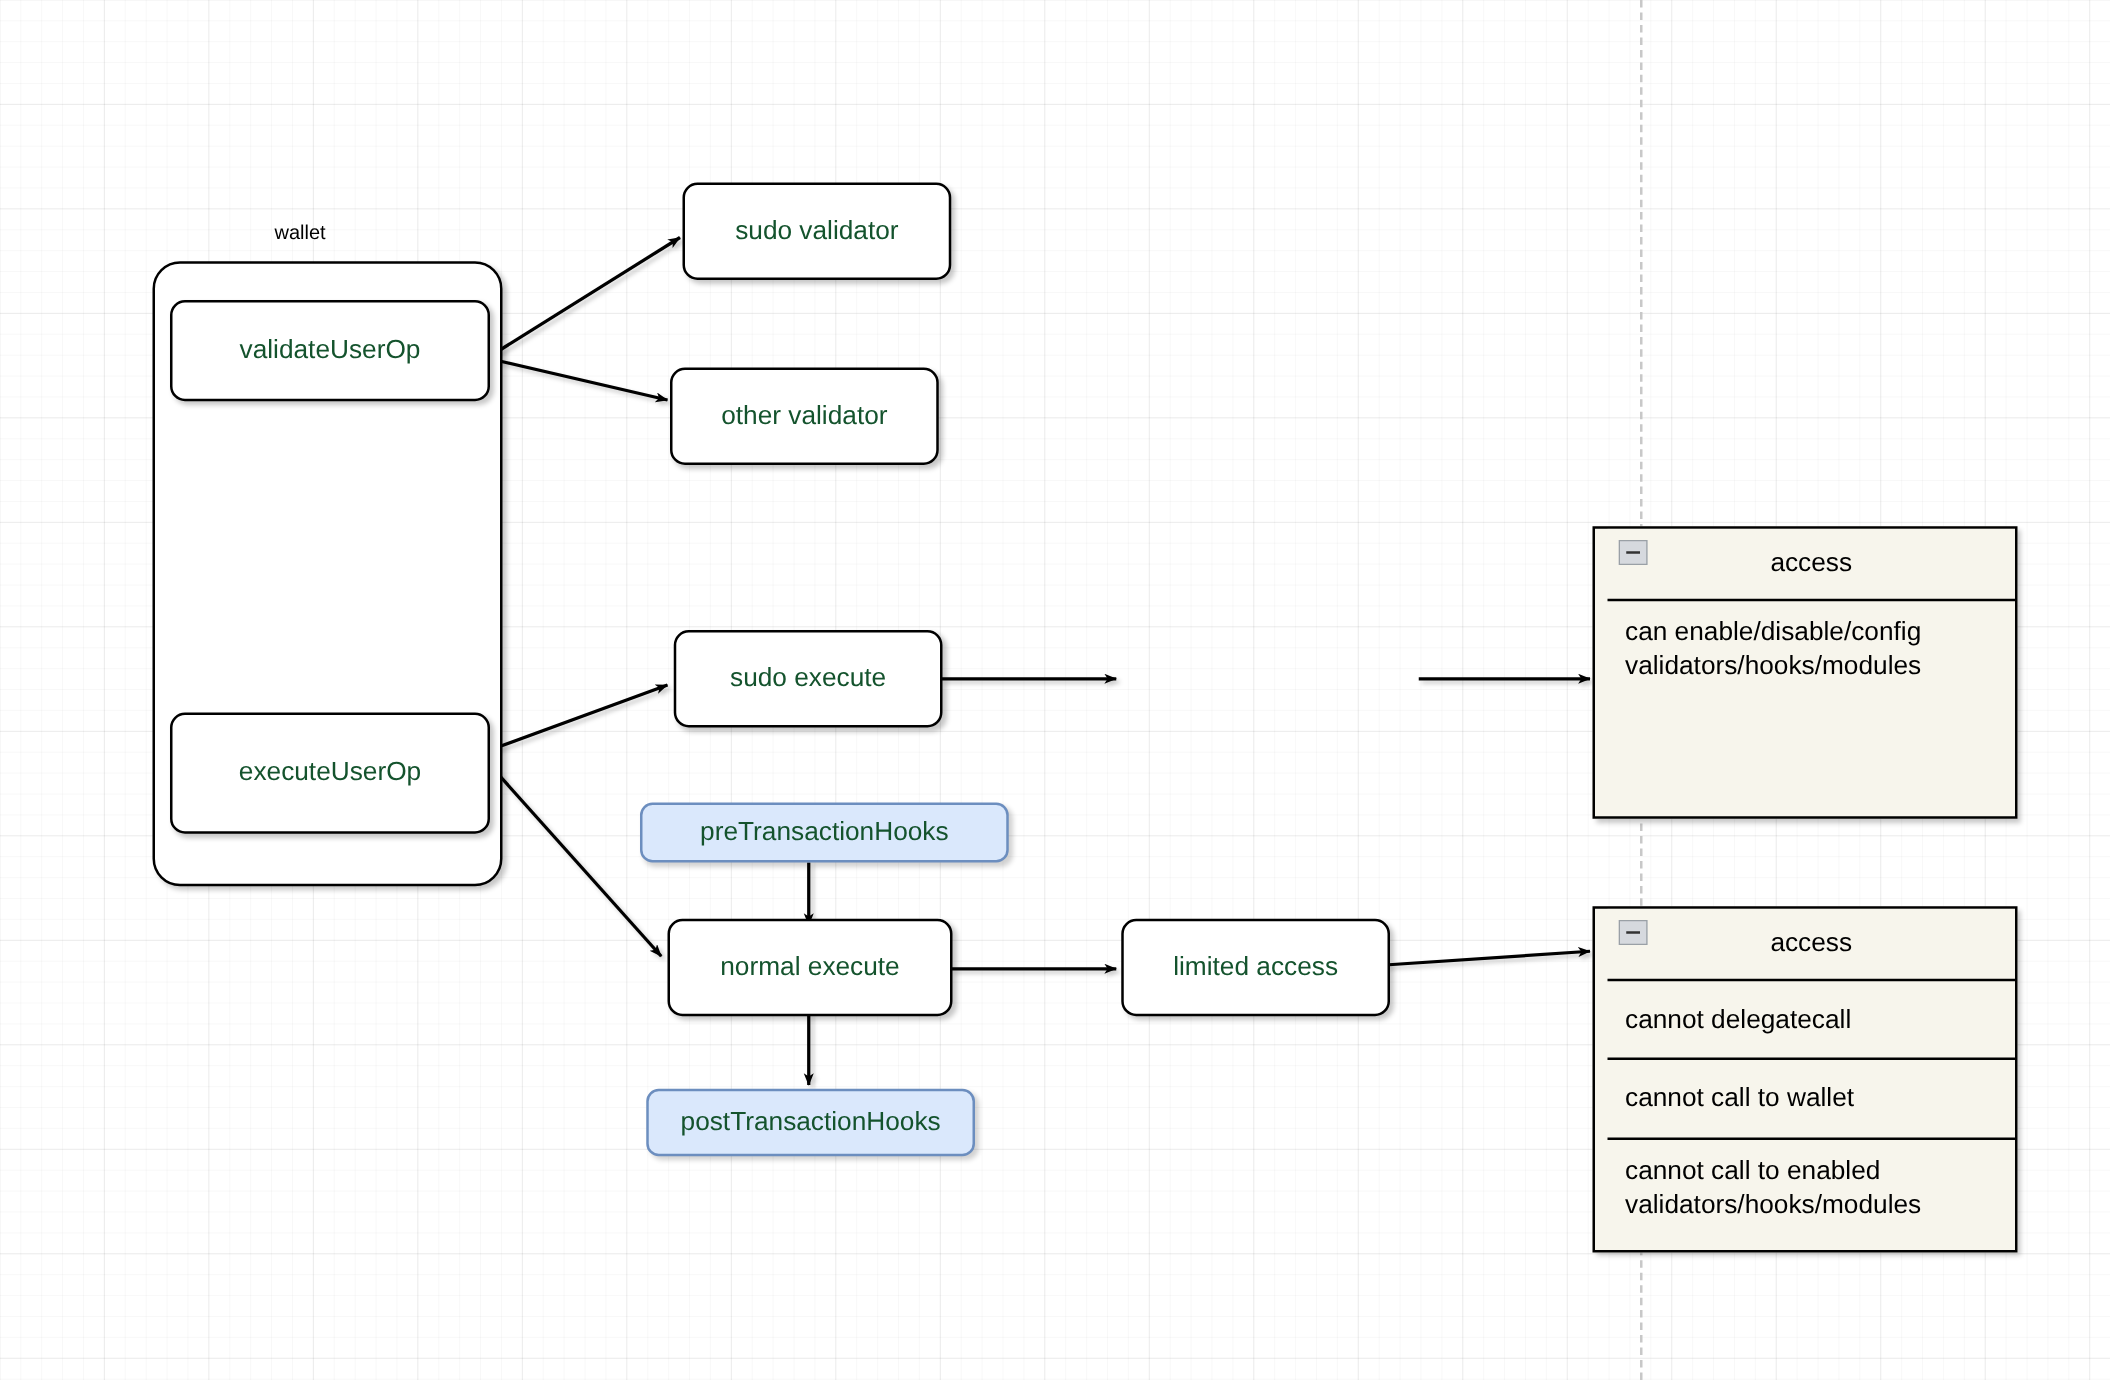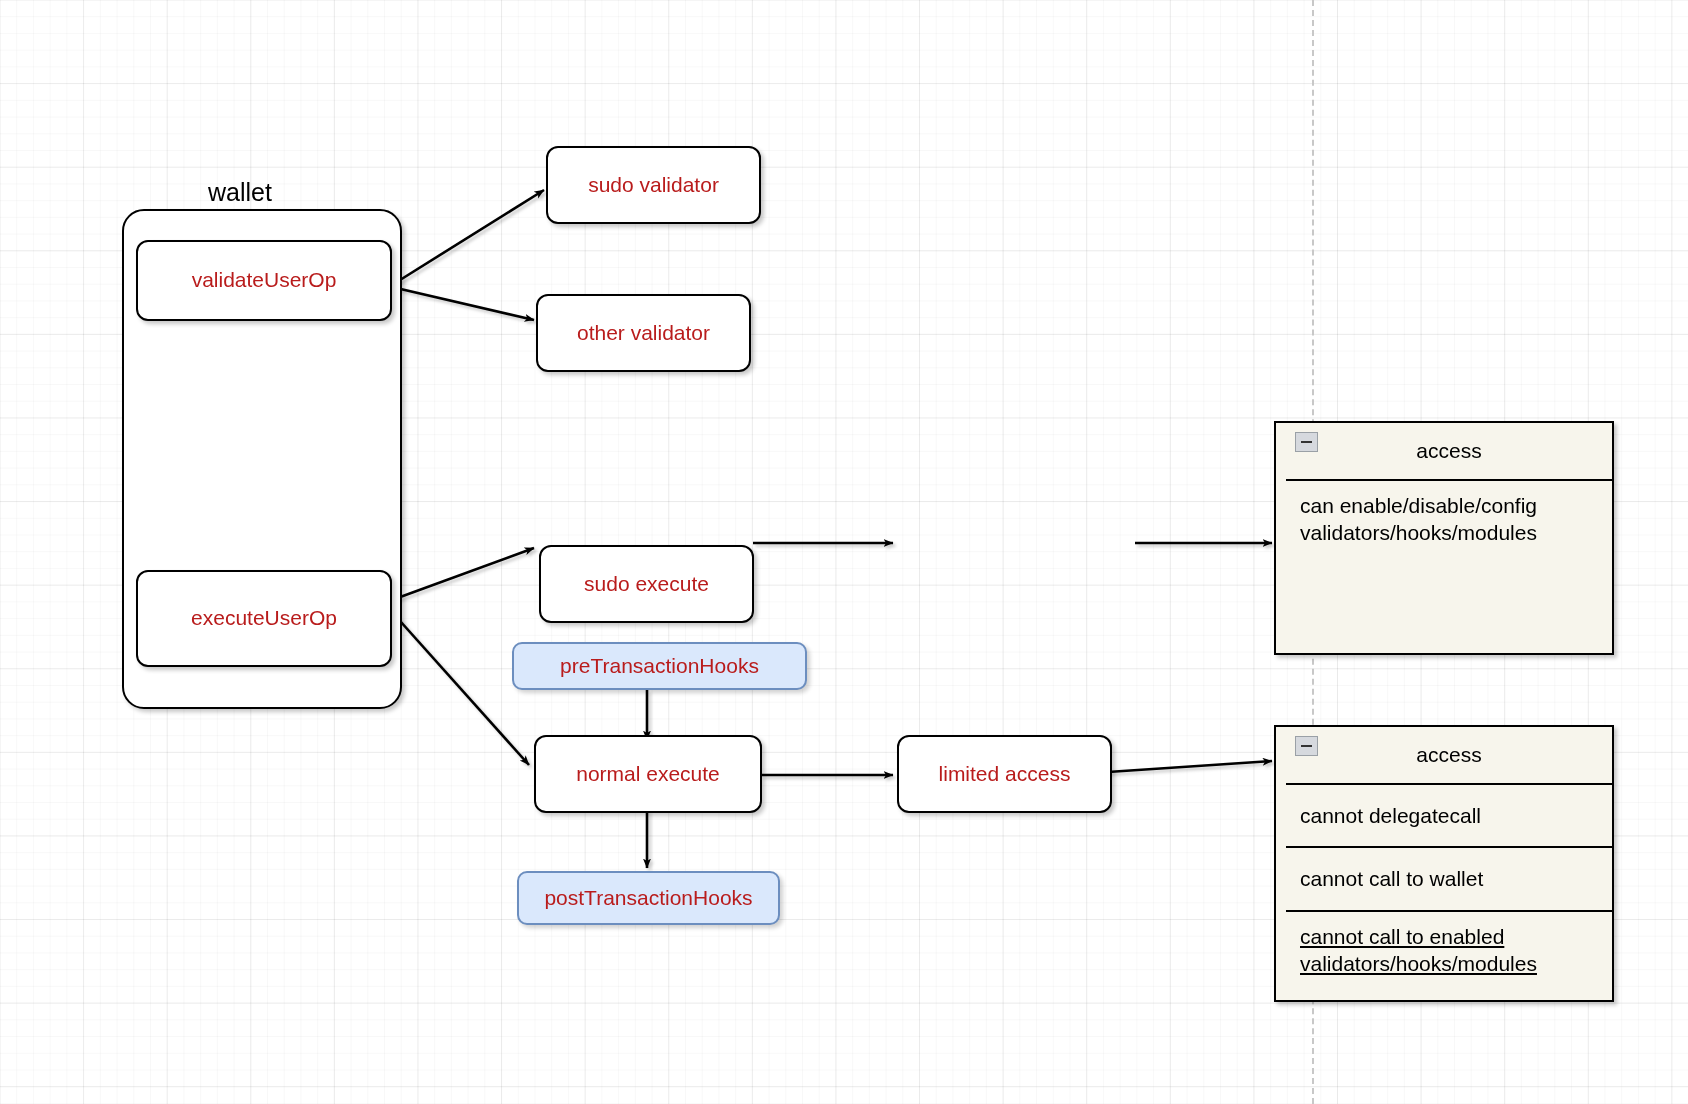--- a/index.html
+++ b/index.html
@@ -33,21 +33,21 @@
   }
   svg.edges{
     position:absolute;left:0;top:0;width:1688px;height:1104px;
     pointer-events:none;
   }
   .node{
     position:absolute;
     box-sizing:border-box;
     display:flex;align-items:center;justify-content:center;
     text-align:center;
-    color:#b91c1c;
+    color:#14532d;
     font-size:21px;
     line-height:1.25;
     background:#ffffff;
     border:2px solid #000000;
     border-radius:12px;
     box-shadow:3px 3px 4px rgba(0,0,0,0.22);
     white-space:nowrap;
   }
   .node.blue{
     background:#dae8fc;
@@ -57,21 +57,21 @@
   .container-node{
     position:absolute;
     box-sizing:border-box;
     background:#ffffff;
     border:2px solid #000000;
     border-radius:22px;
     box-shadow:3px 3px 4px rgba(0,0,0,0.22);
   }
   .container-title{
     position:absolute;
-    font-size:25px;
+    font-size:16px;
     color:#000;
     text-align:center;
     white-space:nowrap;
   }
   .table-node{
     position:absolute;
     box-sizing:border-box;
     border:2px solid #000000;
     background:#f7f5ec;
     box-shadow:3px 3px 4px rgba(0,0,0,0.22);
@@ -145,21 +145,21 @@
   <div class="container-node" style="left:122px; top:209px; width:280px; height:500px;"></div>
 
   <div class="node" style="left:136px; top:240px; width:256px; height:81px;">validateUserOp</div>
 
   <div class="node" style="left:136px; top:570px; width:256px; height:97px;">executeUserOp</div>
 
   <div class="node" style="left:546px; top:146px; width:215px; height:78px;">sudo validator</div>
 
   <div class="node" style="left:536px; top:294px; width:215px; height:78px;">other validator</div>
 
-  <div class="node" style="left:539px; top:504px; width:215px; height:78px;margin-top:41px;">sudo execute</div>
+  <div class="node" style="left:539px; top:504px; width:215px; height:78px;">sudo execute</div>
 
 
   <div class="node blue" style="left:512px; top:642px; width:295px; height:48px; border-radius:10px;">preTransactionHooks</div>
 
   <div class="node" style="left:534px; top:735px; width:228px; height:78px;">normal execute</div>
 
   <div class="node blue" style="left:517px; top:871px; width:263px; height:54px; border-radius:10px;">postTransactionHooks</div>
 
   <div class="node" style="left:897px; top:735px; width:215px; height:78px;">limited access</div>
 
@@ -175,16 +175,16 @@
 
   <div class="table-node" style="left:1274px; top:725px; width:340px; height:277px;">
     <div class="table-head">
       <span class="collapse-icon">
           <i></i>
         </span>
       <span>access</span>
     </div>
     <div class="table-row" style="height:63px; display:flex; align-items:center;">cannot delegatecall</div>
     <div class="table-row" style="height:64px; display:flex; align-items:center;">cannot call to wallet</div>
-    <div class="table-row" style="height:84px;text-decoration:underline;">cannot call to enabled validators/hooks/modules</div>
+    <div class="table-row" style="height:84px;">cannot call to enabled validators/hooks/modules</div>
   </div>
 
 </div>
 
 </body></html>

